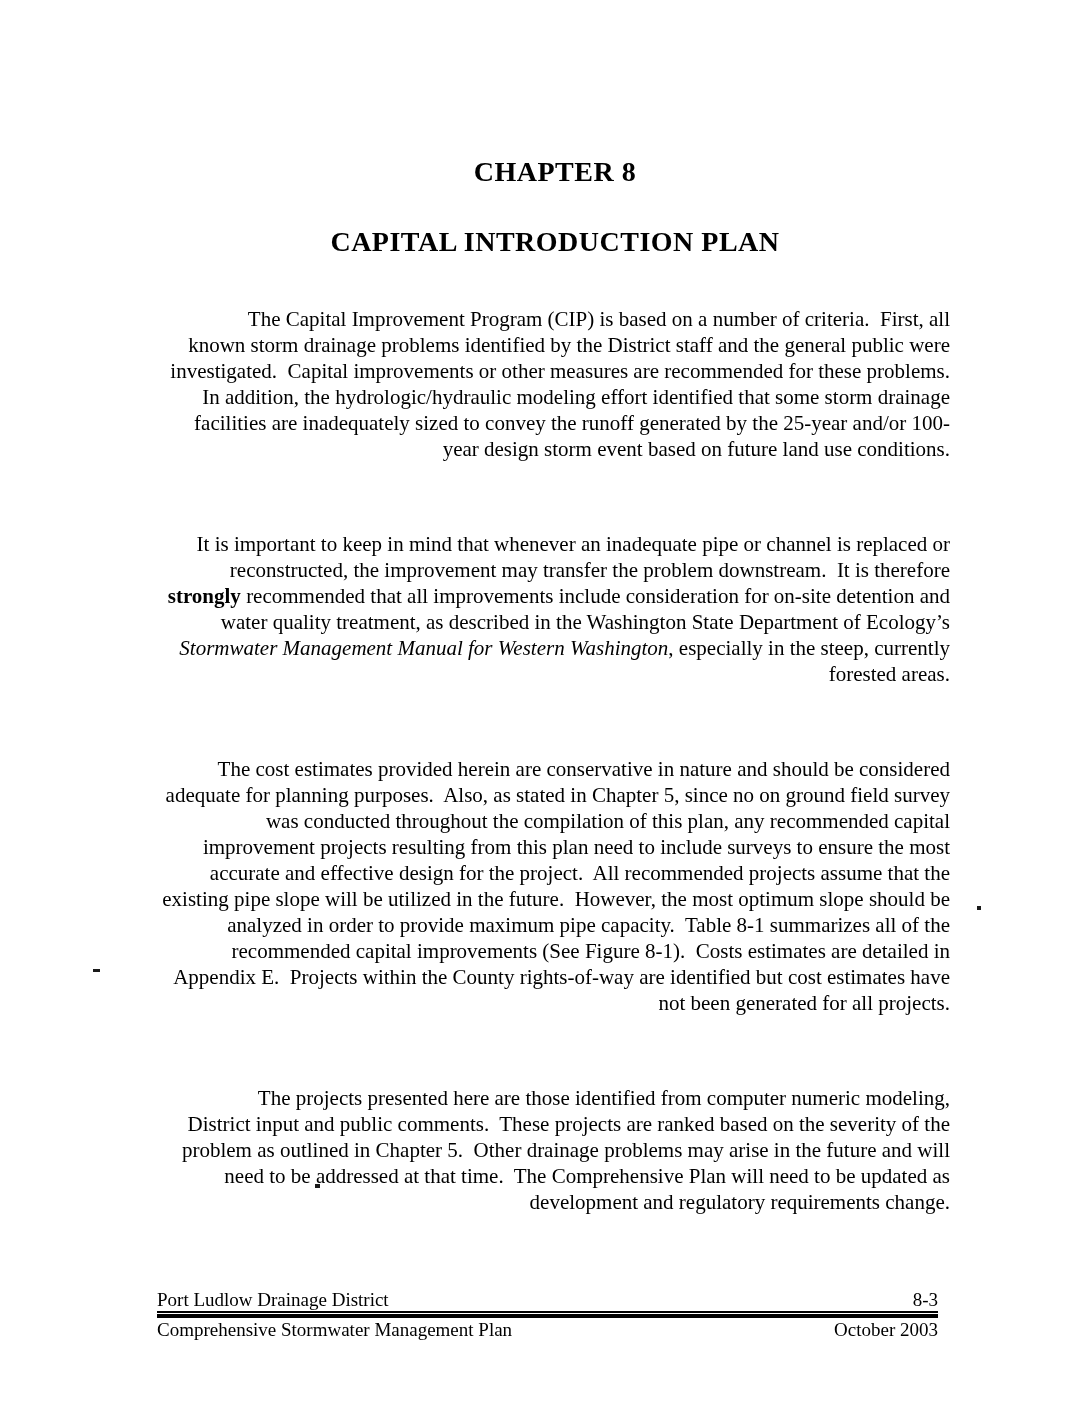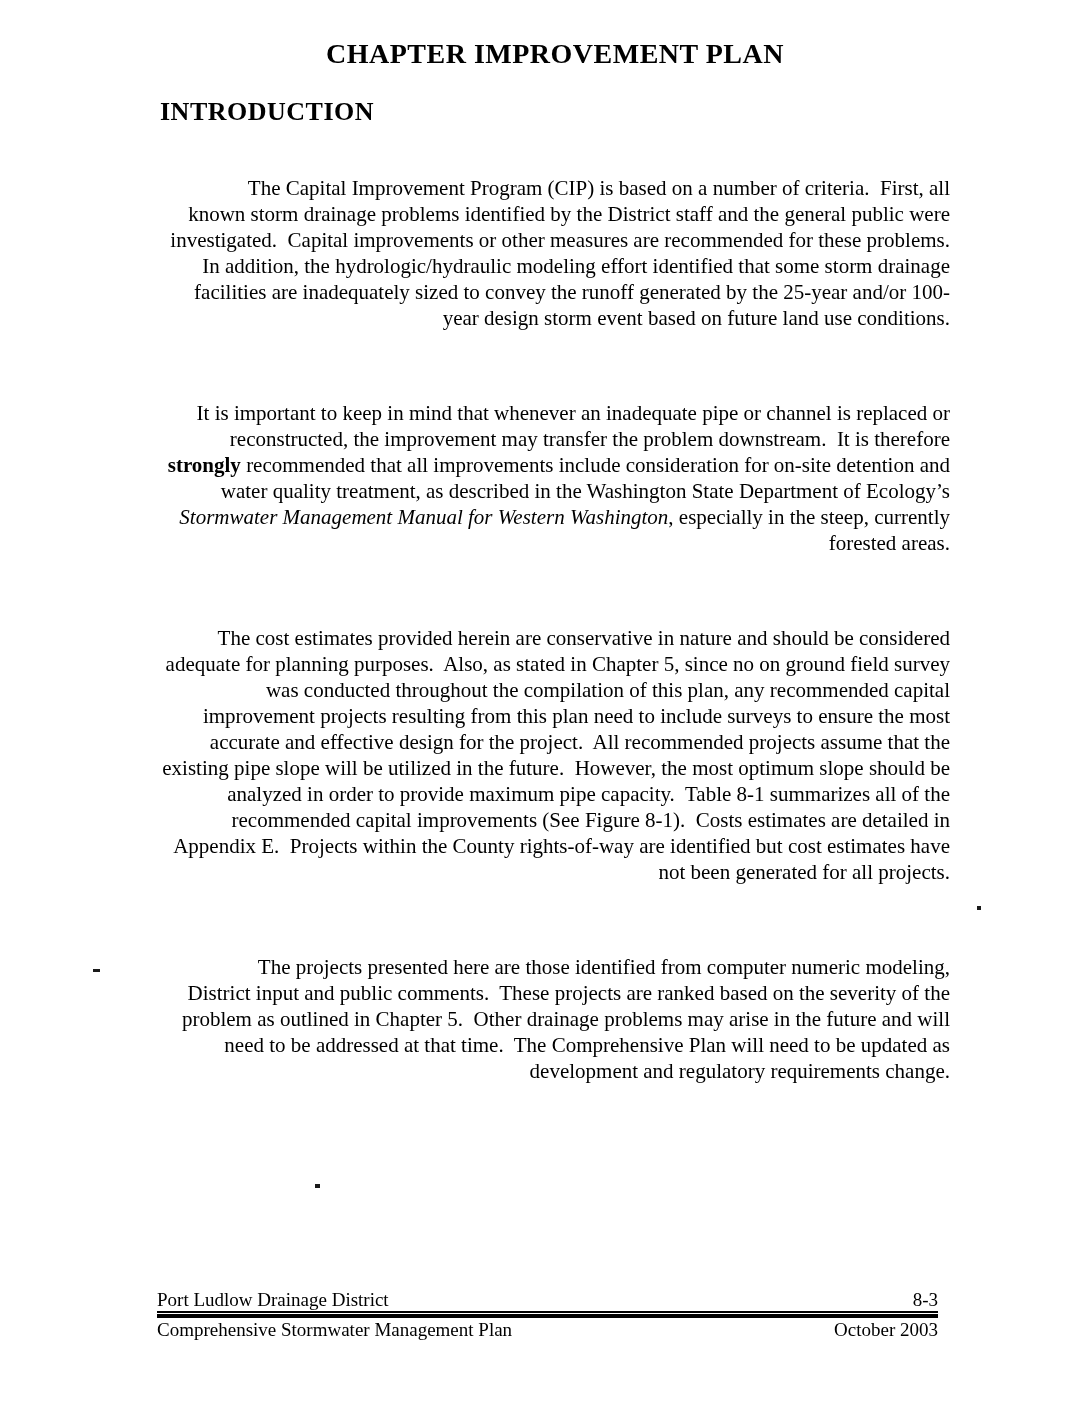--- a/index.html
+++ b/index.html
@@ -92,24 +92,24 @@
   .speck-1 { left: 93px;  top: 969px;  width: 7px; height: 3px; }
   .speck-2 { left: 977px; top: 906px;  width: 4px; height: 4px; }
   .speck-3 { left: 315px; top: 1184px; width: 5px; height: 4px; }
 </style>
 </head>
 <body>
 
 <div class="page">
   <div class="content scan">
 
+    <div class="h-chapter">CHAPTER 8</div>
 
-    <div class="h-title">CHAPTER IMPROVEMENT PLAN</div>
+    <div class="h-title">CAPITAL INTRODUCTION PLAN</div>
 
-    <div class="h-section">INTRODUCTION</div>
 
     <p class="para">
       <span>The Capital Improvement Program (CIP) is based on a number of criteria.  First, all known storm drainage problems identified by the District staff and the general public were investigated.  Capital improvements or other measures are recommended for these problems.  In addition, the hydrologic/hydraulic modeling effort identified that some storm drainage facilities are inadequately sized to convey the runoff generated by the 25-year and/or 100-year design storm event based on future land use conditions.</span>
     </p>
 
     <p class="para">
       <span>It is important to keep in mind that whenever an inadequate pipe or channel is replaced or reconstructed, the improvement may transfer the problem downstream.  It is therefore </span><strong>strongly</strong><span> recommended that all improvements include consideration for on-site detention and water quality treatment, as described in the Washington State Department of Ecology’s </span><em>Stormwater Management Manual for Western Washington</em><span>, especially in the steep, currently forested areas.</span>
     </p>
 
     <p class="para">

